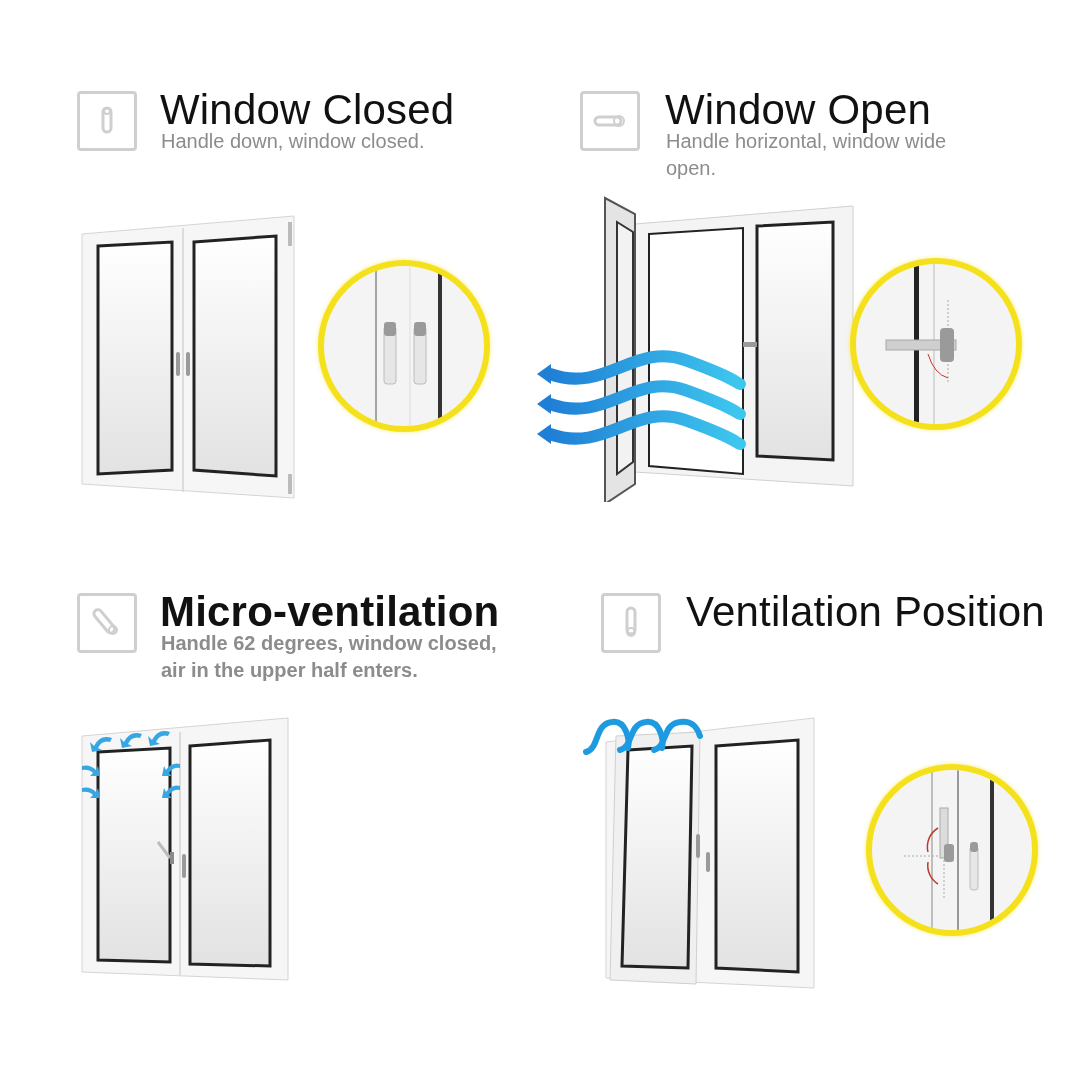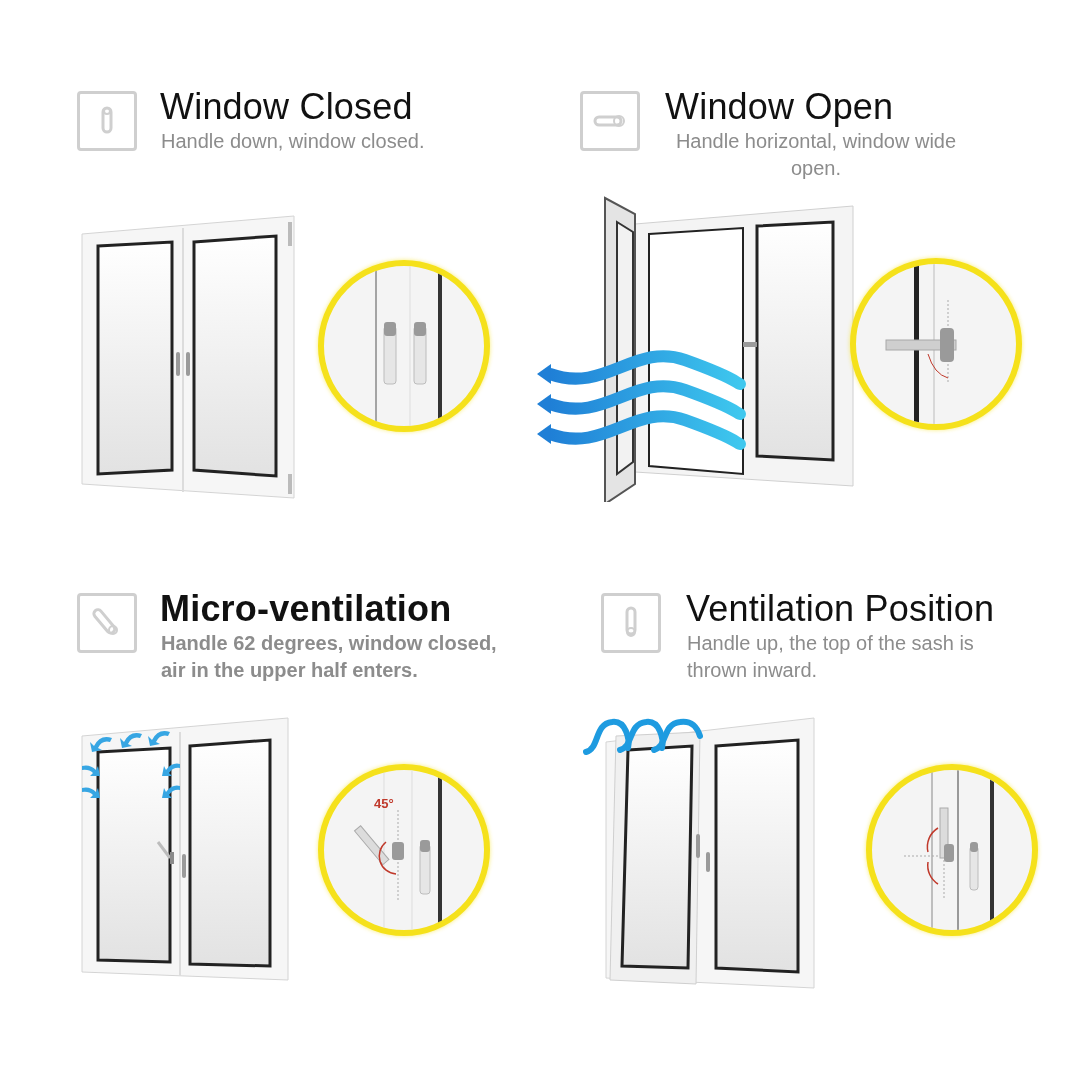--- a/index.html
+++ b/index.html
@@ -2,21 +2,21 @@
 <html><head>
   <meta charset="utf-8">
   <style>
     html, body { margin: 0; padding: 0; background: #ffffff; }
     body { width: 1080px; height: 1080px; position: relative; overflow: hidden;
            font-family: "Liberation Sans", "DejaVu Sans", sans-serif; }
     .panel { position: absolute; width: 540px; height: 520px; }
     .icon-box { position: absolute; left: 77px; top: 91px; width: 60px; height: 60px;
                 border: 3px solid #cfcfcf; border-radius: 4px; box-sizing: border-box; }
     .icon-box svg { position: absolute; left: 0; top: 0; width: 54px; height: 54px; }
-    .title { position: absolute; left: 160px; top: 86px; font-size: 36px; color: #111;
+    .title { position: absolute; left: 160px; top: 86px; font-size: 42px; color: #111;
              white-space: nowrap; letter-spacing: 0.2px; }
     .desc { position: absolute; left: 161px; top: 128px; font-size: 20px; color: #8c8c8c;
             line-height: 27px; width: 360px; }
     .illus { position: absolute; }
     .circle { position: absolute; width: 172px; height: 172px; border-radius: 50%;
               border: 6px solid #f5e11b; box-sizing: border-box; background: #f4f4f4;
               overflow: hidden; box-shadow: 0 0 4px rgba(245,225,27,0.6); }
     .circle svg { position: absolute; left: 0; top: 0; }
   </style>
 </head>
@@ -55,21 +55,21 @@
       <line x1="86" y1="0" x2="86" y2="160" stroke="#ddd" stroke-width="1"></line>
       <rect x="114" y="0" width="4" height="160" fill="#333"></rect>
       <rect x="60" y="60" width="12" height="58" rx="3" fill="#e6e6e6" stroke="#bcbcbc"></rect>
       <rect x="60" y="56" width="12" height="14" rx="3" fill="#9a9a9a"></rect>
       <rect x="90" y="60" width="12" height="58" rx="3" fill="#e6e6e6" stroke="#bcbcbc"></rect>
       <rect x="90" y="56" width="12" height="14" rx="3" fill="#9a9a9a"></rect>
     </svg>
   </div>
 </section>
 
-<section class="panel" style="left:505px;top:0;text-align:center;">
+<section class="panel" style="left:505px;top:0;">
   <div class="icon-box" style="left:75px;">
     <svg viewBox="0 0 54 54">
         <rect x="12" y="23" width="26" height="8" rx="4" fill="none" stroke="#cfcfcf" stroke-width="3"></rect>
         <circle cx="36" cy="27" r="5" fill="none" stroke="#cfcfcf" stroke-width="2"></circle>
       </svg>
   </div>
   <div class="title">Window Open</div>
   <div class="desc" style="width:300px;">Handle horizontal, window wide open.</div>
 
   <svg class="illus" style="left:30px;top:192px;" width="330" height="310" viewBox="0 0 330 310">
@@ -145,45 +145,30 @@
       <path d="M14,32 q6,-12 18,-8 l-2,4 q-8,-2 -12,6 l4,2 -10,2 -2,-10z"></path>
       <path d="M44,28 q6,-12 18,-8 l-2,4 q-8,-2 -12,6 l4,2 -10,2 -2,-10z"></path>
       <path d="M72,26 q6,-12 18,-8 l-2,4 q-8,-2 -12,6 l4,2 -10,2 -2,-10z"></path>
       <path d="M2,52 q8,-2 14,4 l2,-4 2,10 -10,0 3,-3 q-4,-4 -11,-3z"></path>
       <path d="M2,74 q8,-2 14,4 l2,-4 2,10 -10,0 3,-3 q-4,-4 -11,-3z"></path>
       <path d="M100,50 q-8,-2 -14,6 l-2,-4 -2,10 10,0 -3,-3 q4,-6 11,-5z"></path>
       <path d="M100,72 q-8,-2 -14,6 l-2,-4 -2,10 10,0 -3,-3 q4,-6 11,-5z"></path>
     </g>
   </svg>
 
-  <div class="circle" style="left:318px;top:262px;">
-    <svg width="160" height="160" viewBox="0 0 160 160">
-      <line x1="60" y1="0" x2="60" y2="160" stroke="#ddd" stroke-width="1"></line>
-      <line x1="88" y1="0" x2="88" y2="160" stroke="#ddd" stroke-width="1"></line>
-      <rect x="114" y="0" width="4" height="160" fill="#333"></rect>
-      <line x1="74" y1="40" x2="74" y2="130" stroke="#aaa" stroke-width="1" stroke-dasharray="2,2"></line>
-      <rect x="52" y="40" width="8" height="44" fill="#dcdcdc" stroke="#aaa" transform="rotate(-40 70 80)"></rect>
-      <rect x="68" y="72" width="12" height="18" rx="3" fill="#9a9a9a"></rect>
-      <rect x="96" y="74" width="10" height="50" rx="3" fill="#e6e6e6" stroke="#bcbcbc"></rect>
-      <rect x="96" y="70" width="10" height="12" rx="3" fill="#9a9a9a"></rect>
-      <path d="M62,72 A18,18 0 0 0 72,104" fill="none" stroke="#c0392b" stroke-width="1.5"></path>
-      <text x="50" y="38" font-size="13" fill="#c0392b" font-family="Liberation Sans, sans-serif">45°</text>
-    </svg>
-  </div>
 </section>
 
 <section class="panel" style="left:526px;top:502px;">
   <div class="icon-box" style="left:75px;">
     <svg viewBox="0 0 54 54">
         <rect x="23" y="12" width="8" height="26" rx="4" fill="none" stroke="#cfcfcf" stroke-width="3"></rect>
         <circle cx="27" cy="36" r="4" fill="none" stroke="#cfcfcf" stroke-width="2"></circle>
       </svg>
   </div>
   <div class="title">Ventilation Position</div>
-  <div class="desc" style="width:320px;">Handle up, the top of the sash is thrown inward.</div>
 
   <svg class="illus" style="left:50px;top:208px;" width="250" height="290" viewBox="0 0 250 290">
     <defs>
       <linearGradient id="glass4" x1="0" y1="0" x2="0" y2="1">
           <stop offset="0" stop-color="#ffffff"></stop>
           <stop offset="1" stop-color="#e2e2e2"></stop>
         </linearGradient>
     </defs>
     <polygon points="30,32 238,8 238,278 30,268" fill="#f6f6f6" stroke="#d4d4d4"></polygon>
 

